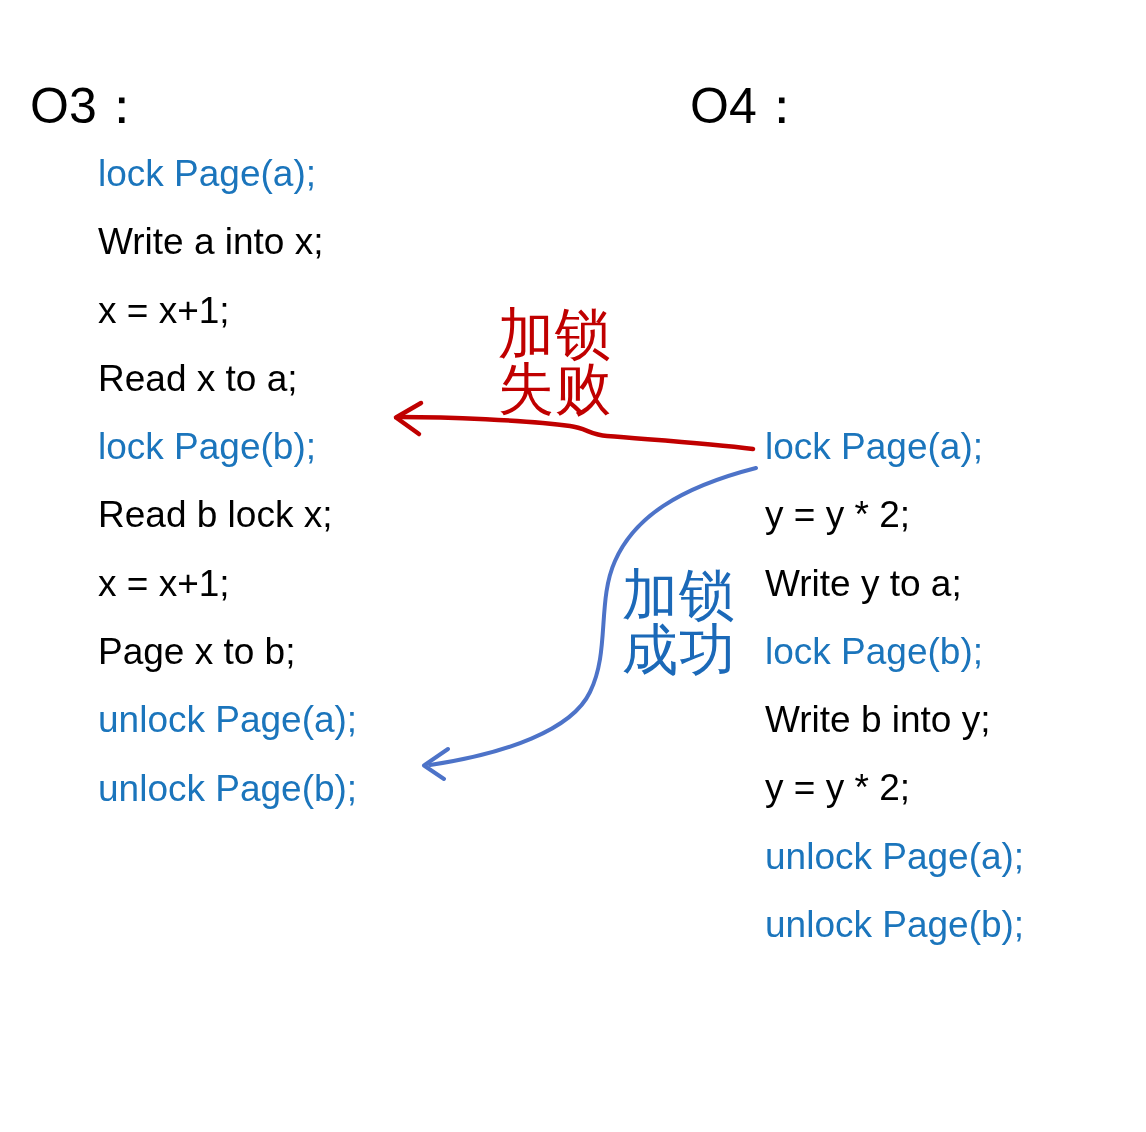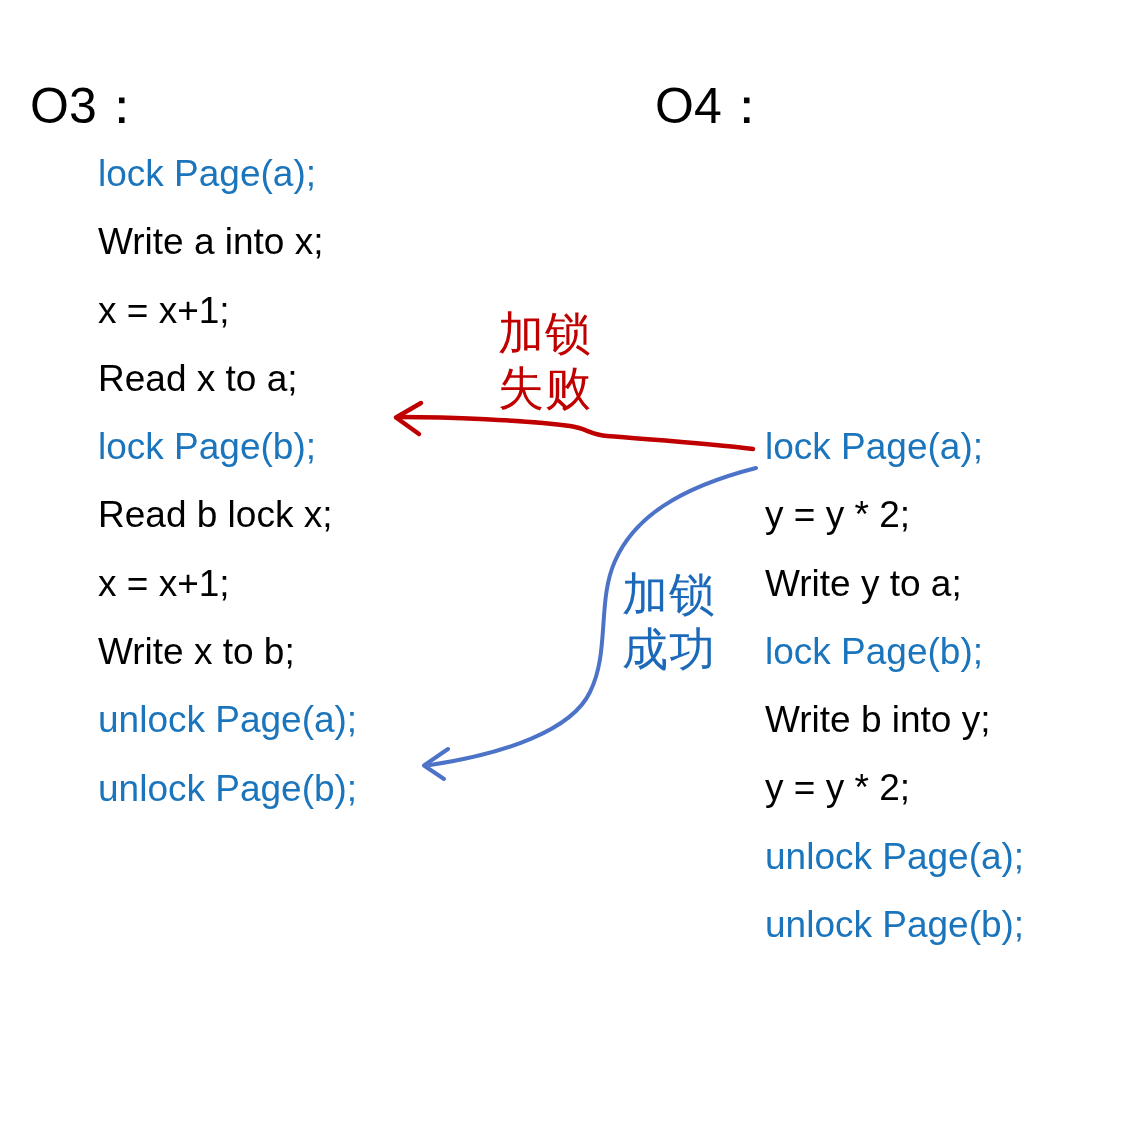--- a/index.html
+++ b/index.html
@@ -13,35 +13,35 @@
     margin-top: 40px;
   }
   .txn-title {
     position: absolute;
     font-size: 50px;
     line-height: 60px;
     color: var(--code-black, #000000);
     white-space: nowrap;
   }
   #o3-title { left: 30px; top: 36px; }
-  #o4-title { left: 655px; top: 36px; }
+  #o4-title { left: 690px; top: 36px; }
   .code-col { position: absolute; }
   #o3-code { left: 98px; top: 100px; }
   #o4-code { left: 765px; top: 373px; }
   .code-line {
     height: 68.3px;
     font-size: 37px;
     line-height: 68.3px;
     white-space: nowrap;
     color: var(--code-black, #000000);
   }
   .code-line[data-kind="lock"] { color: var(--code-blue, #1B75BC); }
   .annotation {
     position: absolute;
-    font-size: 46px;
+    font-size: 56px;
     line-height: 55px;
     white-space: pre-line;
     font-weight: bold;
     letter-spacing: 1px;
   }
   #lock-fail-label { left: 498px; top: 266px; color: var(--fail-red, #C00000); font-weight: normal; }
   #lock-success-label { left: 622px; top: 527px; color: var(--success-text-blue, #1B69B8); font-weight: normal; }
   #arrows-overlay {
     position: absolute;
     left: 0; top: 0;
@@ -62,21 +62,21 @@
   <div id="o4-title" class="txn-title">O4：</div>
 
   <div id="o3-code" class="code-col">
     <div class="code-line" data-kind="lock">lock Page(a);</div>
     <div class="code-line" data-kind="plain">Write a into x;</div>
     <div class="code-line" data-kind="plain">x = x+1;</div>
     <div class="code-line" data-kind="plain">Read x to a;</div>
     <div class="code-line" data-kind="lock">lock Page(b);</div>
     <div class="code-line" data-kind="plain">Read b lock x;</div>
     <div class="code-line" data-kind="plain">x = x+1;</div>
-    <div class="code-line" data-kind="plain">Write x to b;</div>
+    <div class="code-line" data-kind="plain">Page x to b;</div>
     <div class="code-line" data-kind="lock">unlock Page(a);</div>
     <div class="code-line" data-kind="lock">unlock Page(b);</div>
   </div>
 
   <div id="o4-code" class="code-col">
     <div class="code-line" data-kind="lock">lock Page(a);</div>
     <div class="code-line" data-kind="plain">y = y * 2;</div>
     <div class="code-line" data-kind="plain">Write y to a;</div>
     <div class="code-line" data-kind="lock">lock Page(b);</div>
     <div class="code-line" data-kind="plain">Write b into y;</div>

